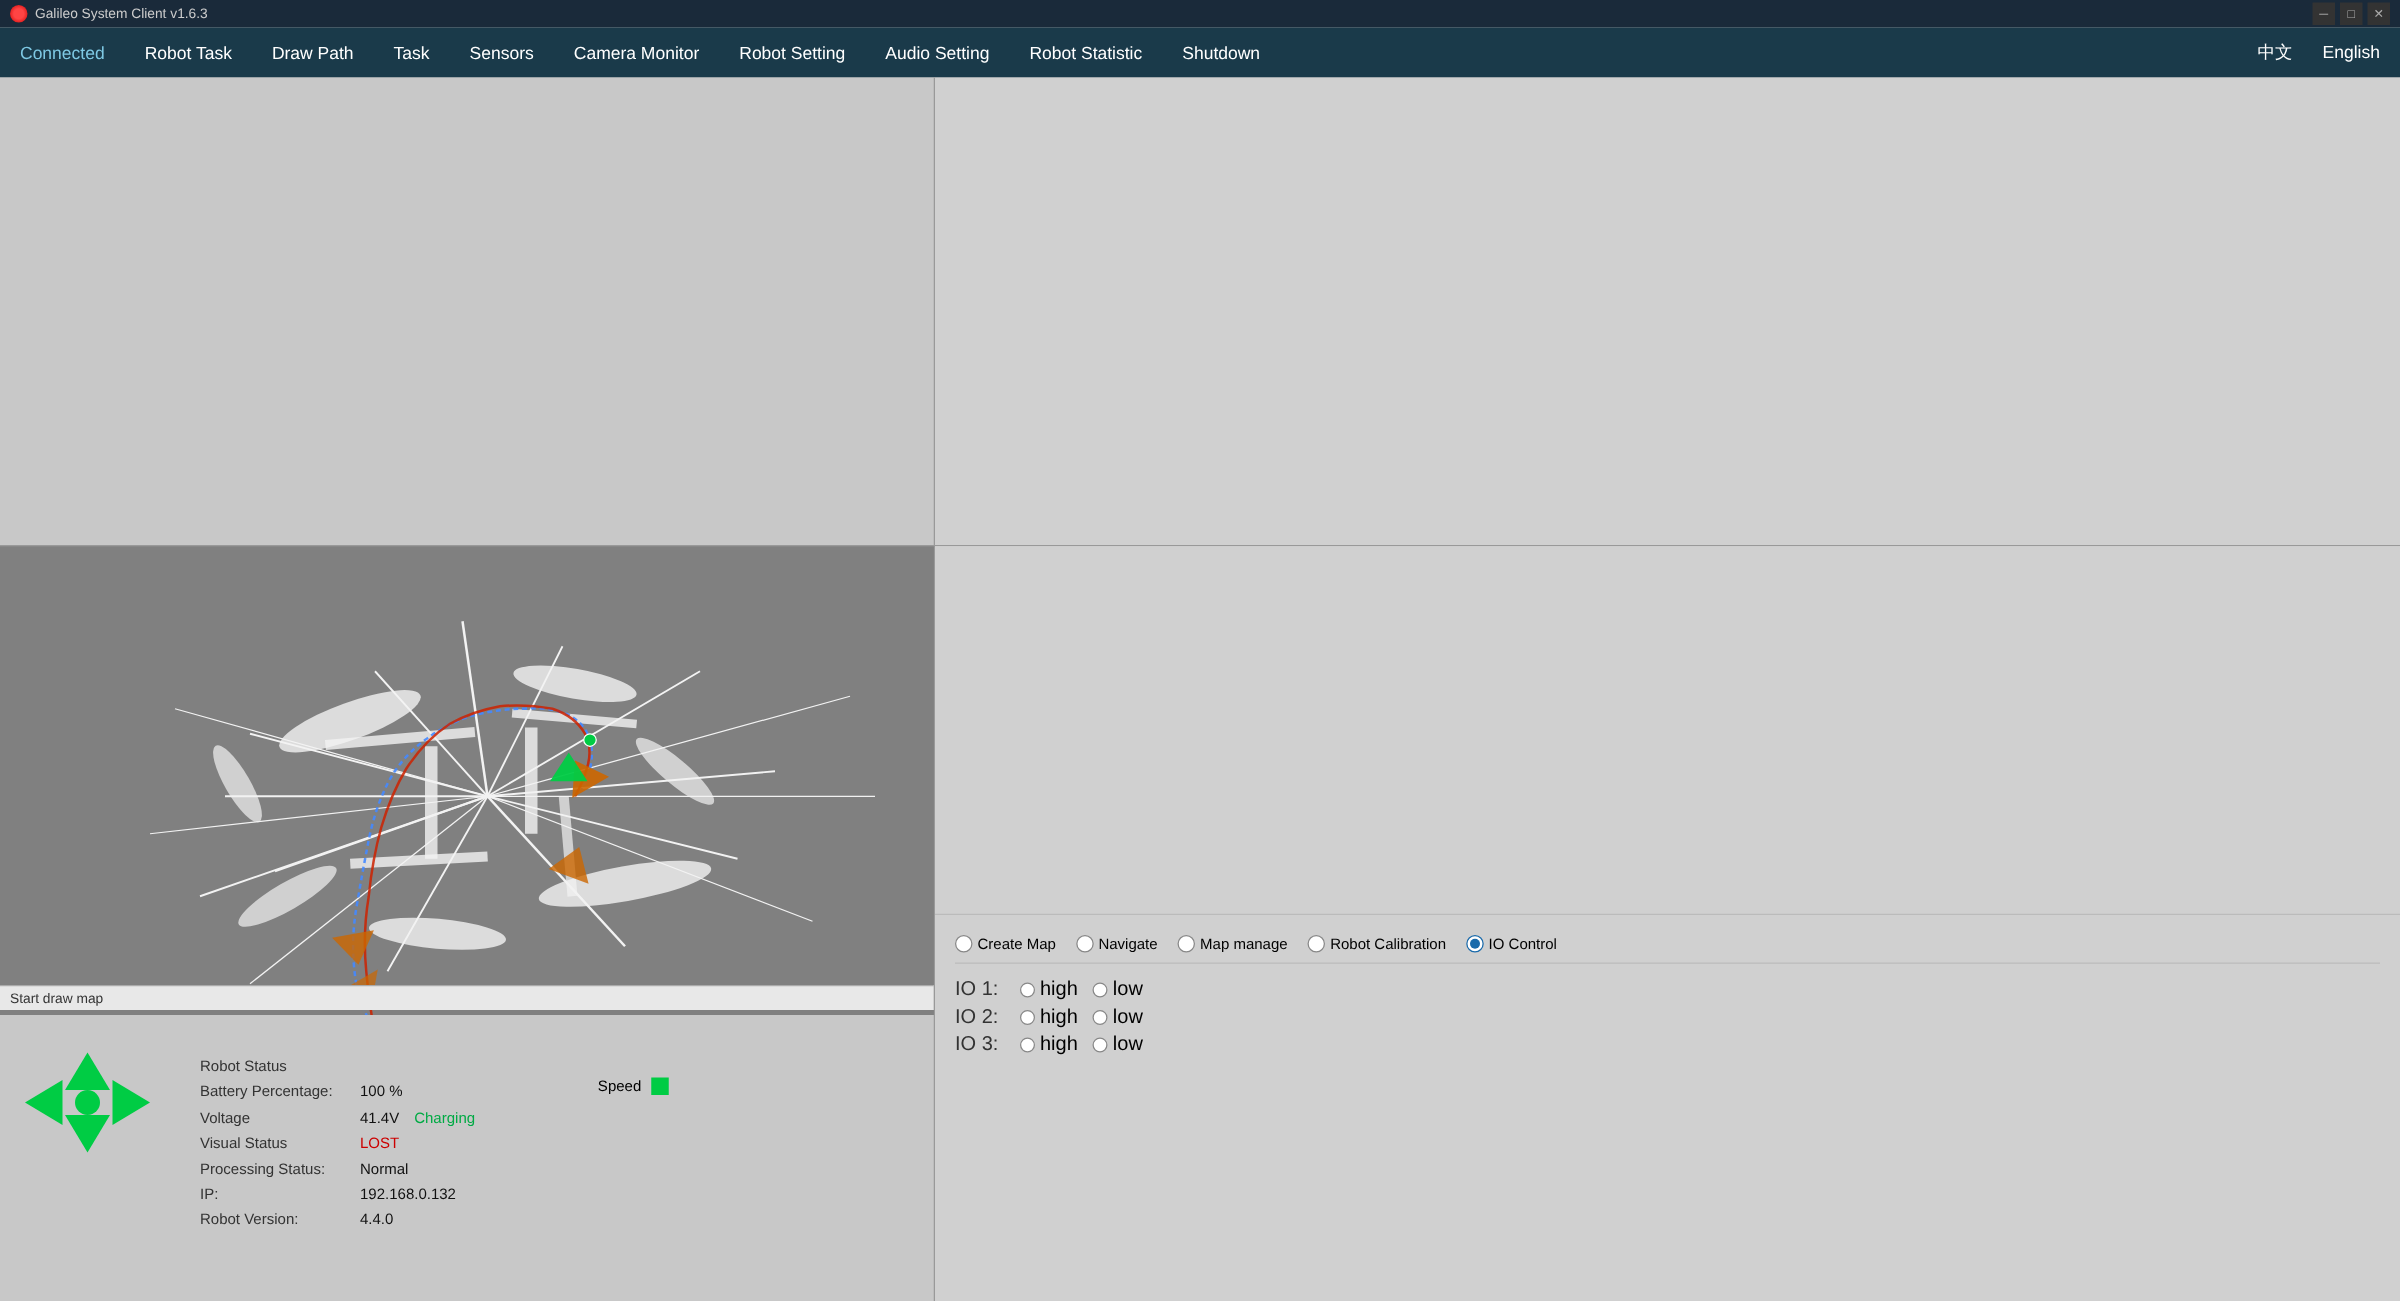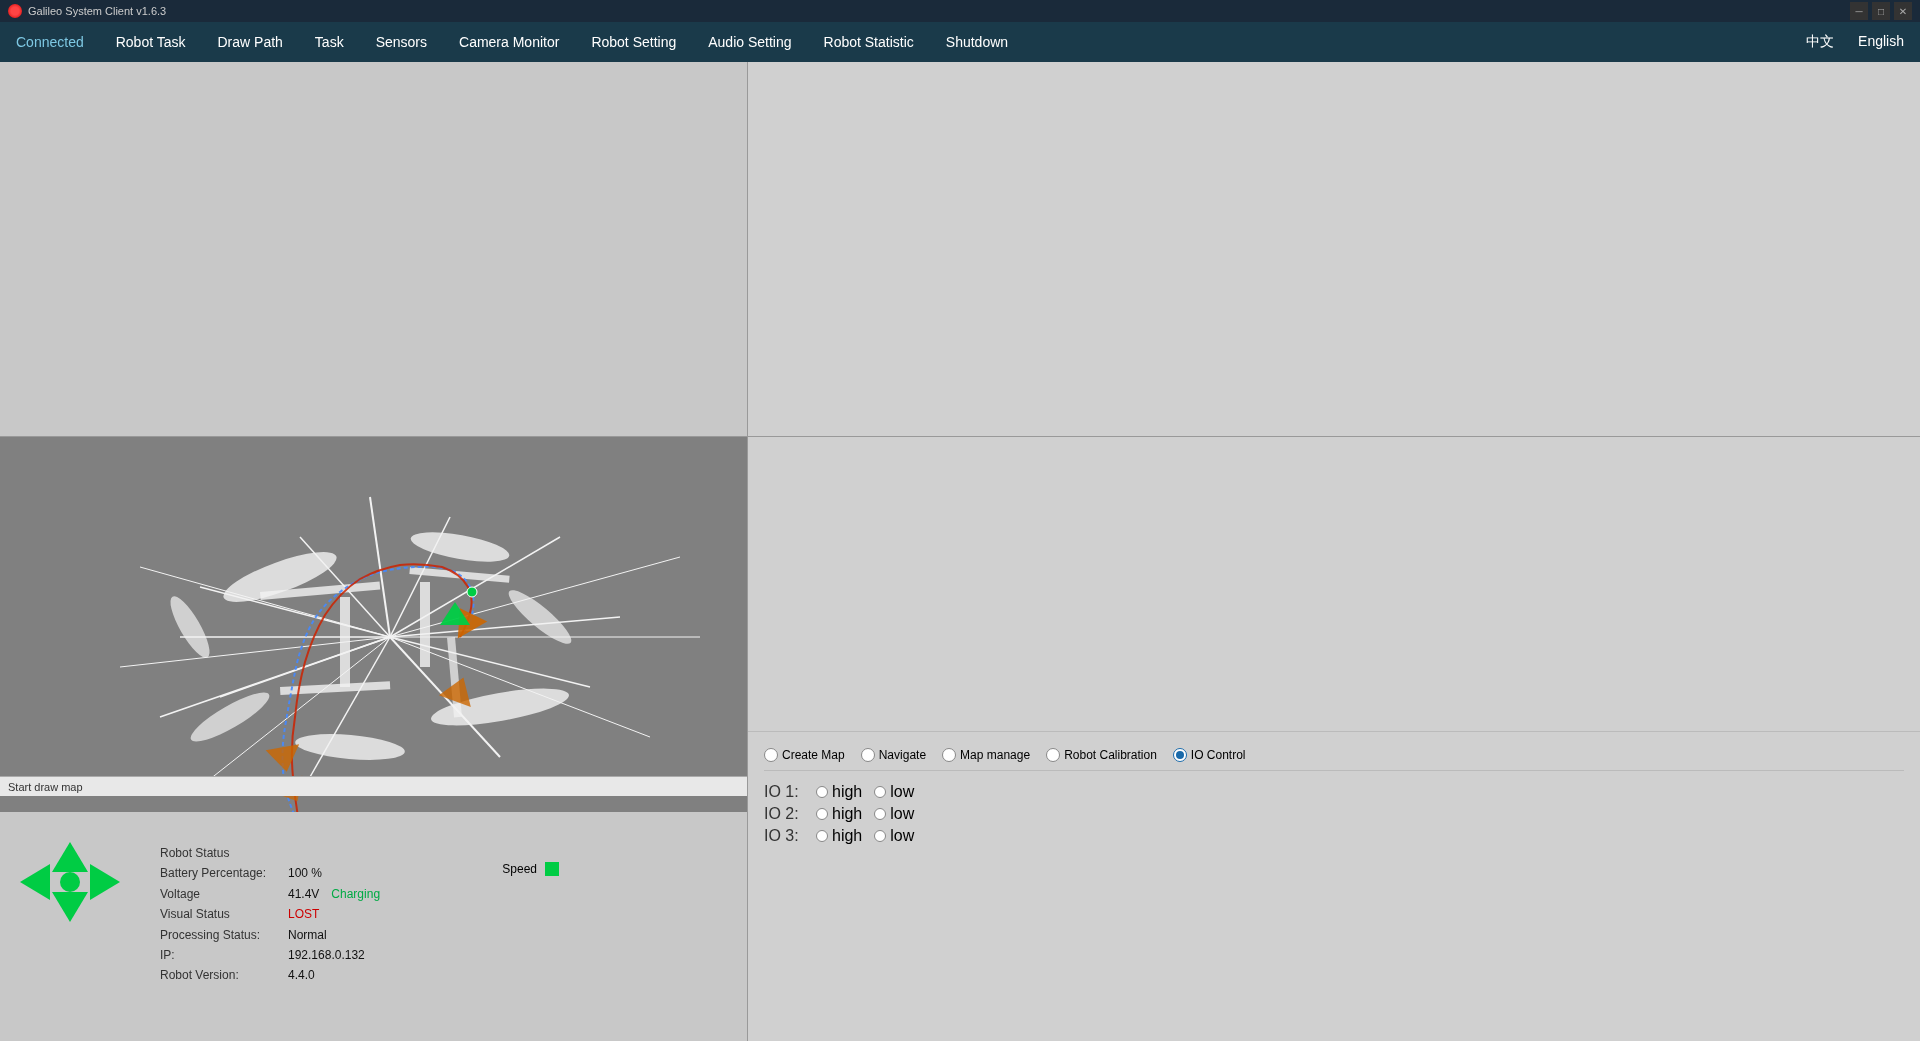--- a/index.html
+++ b/index.html
@@ -114,21 +114,21 @@
     #map-svg-container {
       width: 100%;
       height: 100%;
       position: absolute;
       top: 0; left: 0;
     }
 
     
     #status-bar {
       position: absolute;
-      bottom: 16px;
+      bottom: 4px;
       left: 0;
       width: 748px;
       height: 20px;
       background: #e8e8e8;
       border-top: 1px solid #aaa;
       display: flex;
       align-items: center;
       padding: 0 8px;
       font-size: 11px;
       color: #333;
@@ -208,21 +208,21 @@
     }
     .info-row { display: flex; gap: 8px; }
     .info-label { color: #333; min-width: 120px; }
     .info-value { color: #111; }
     .info-value.red { color: #cc0000; }
     .info-value.charging { color: #00cc44; }
 
     
     #speed-indicator {
       position: absolute;
-      right: 188px;
+      right: 212px;
       top: 50px;
       display: flex;
       align-items: center;
       gap: 8px;
       font-size: 12px;
     }
     .speed-bar {
       width: 14px;
       height: 14px;
       background: #00cc44;

